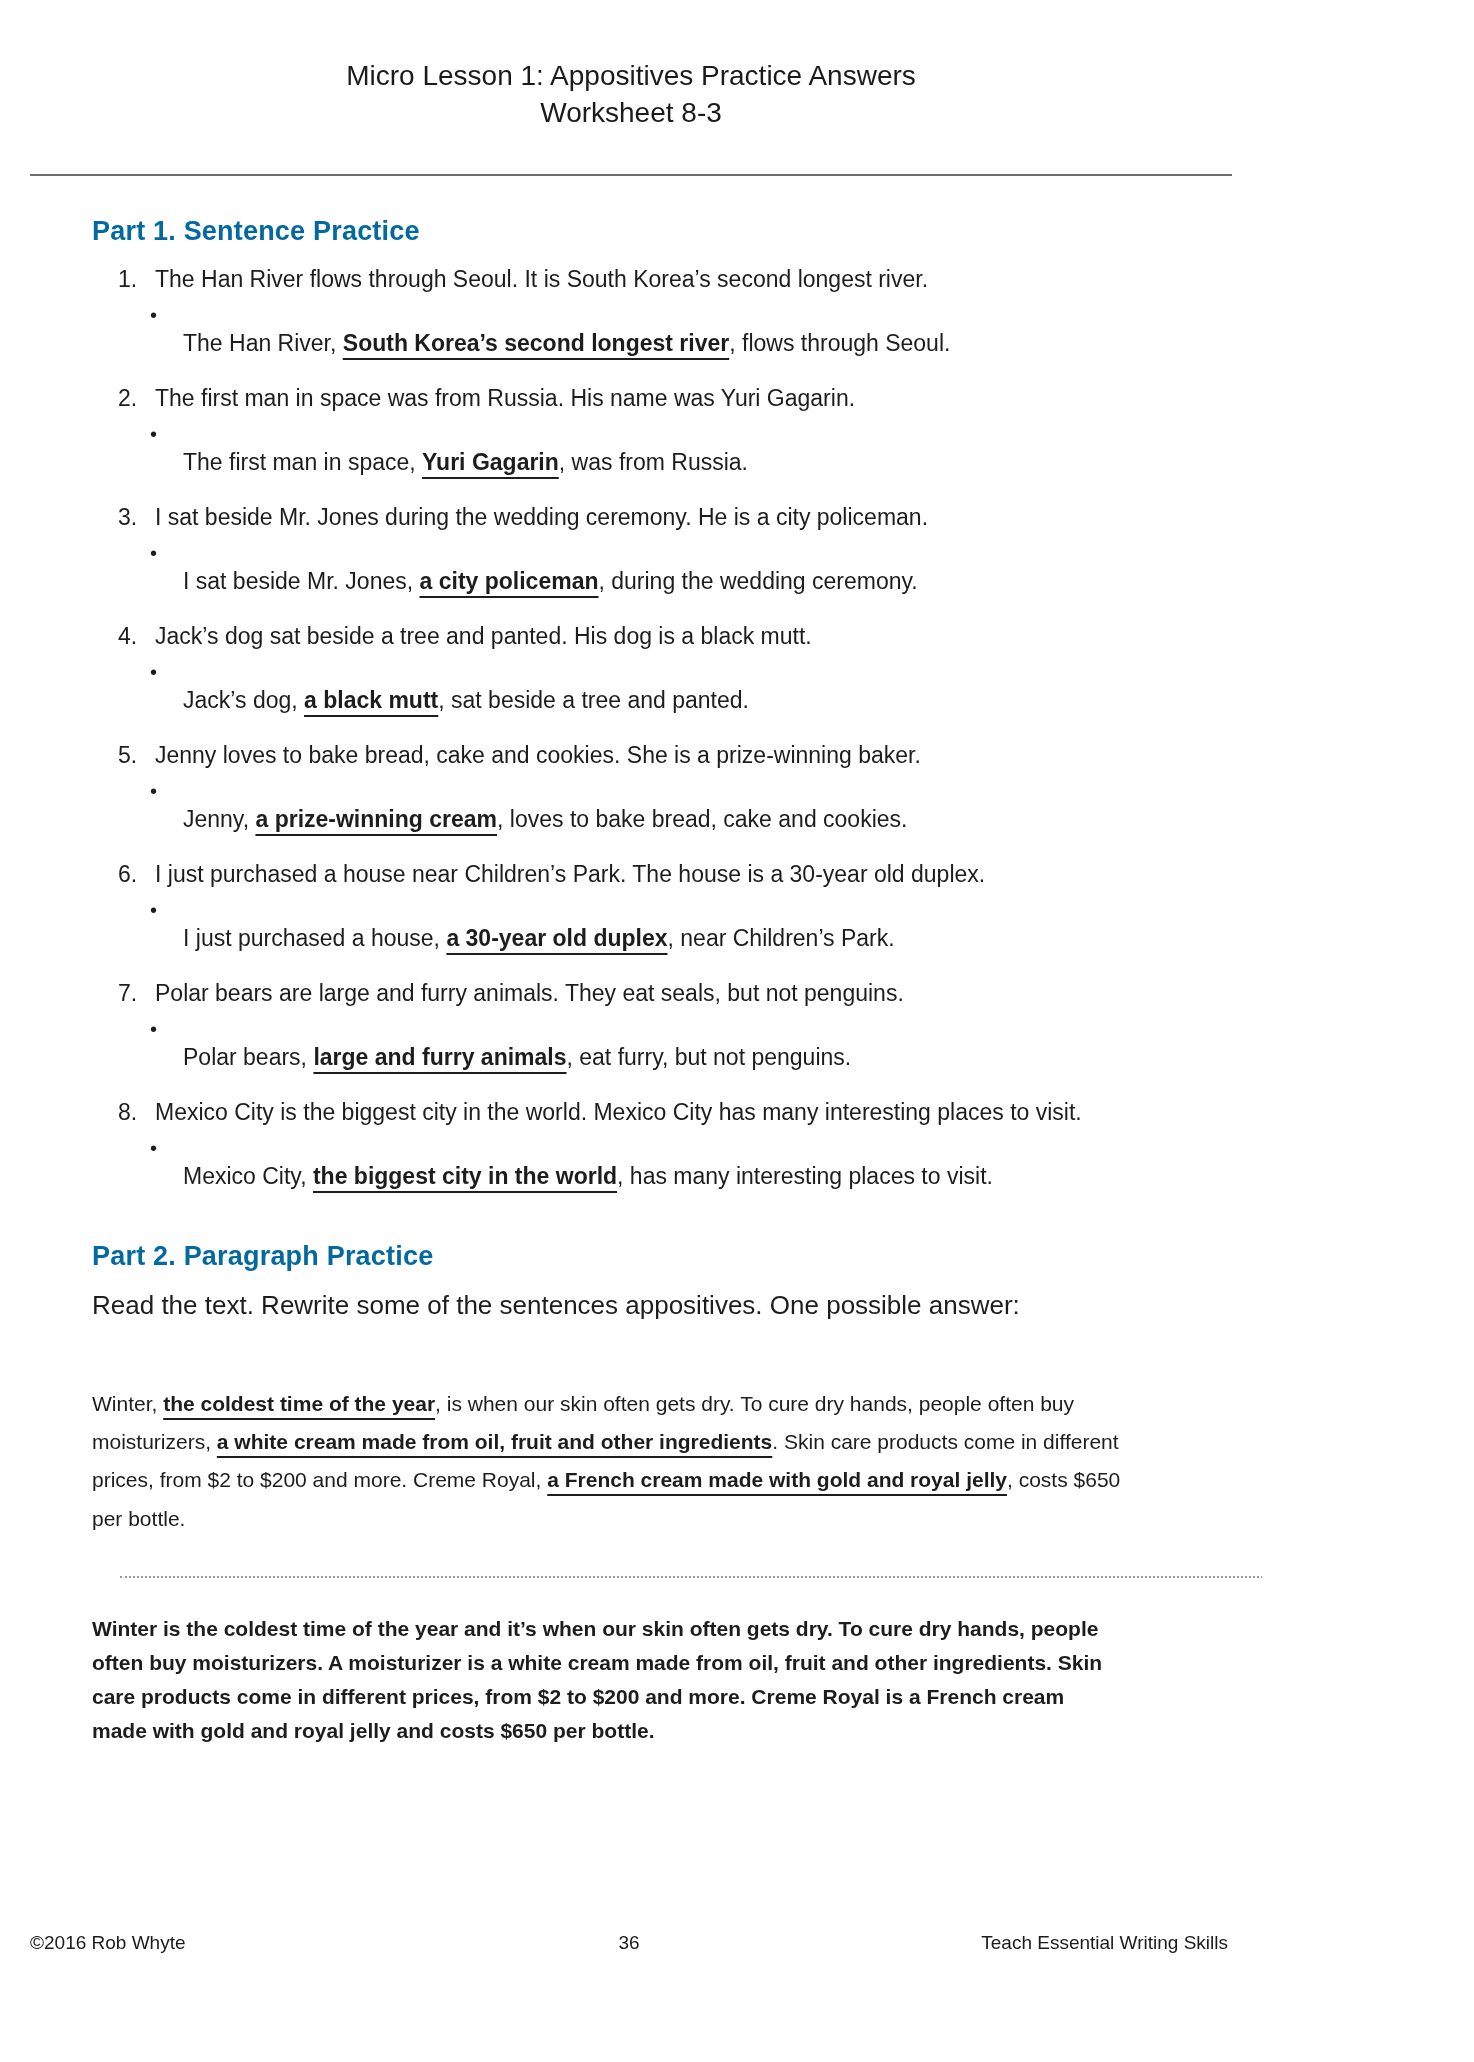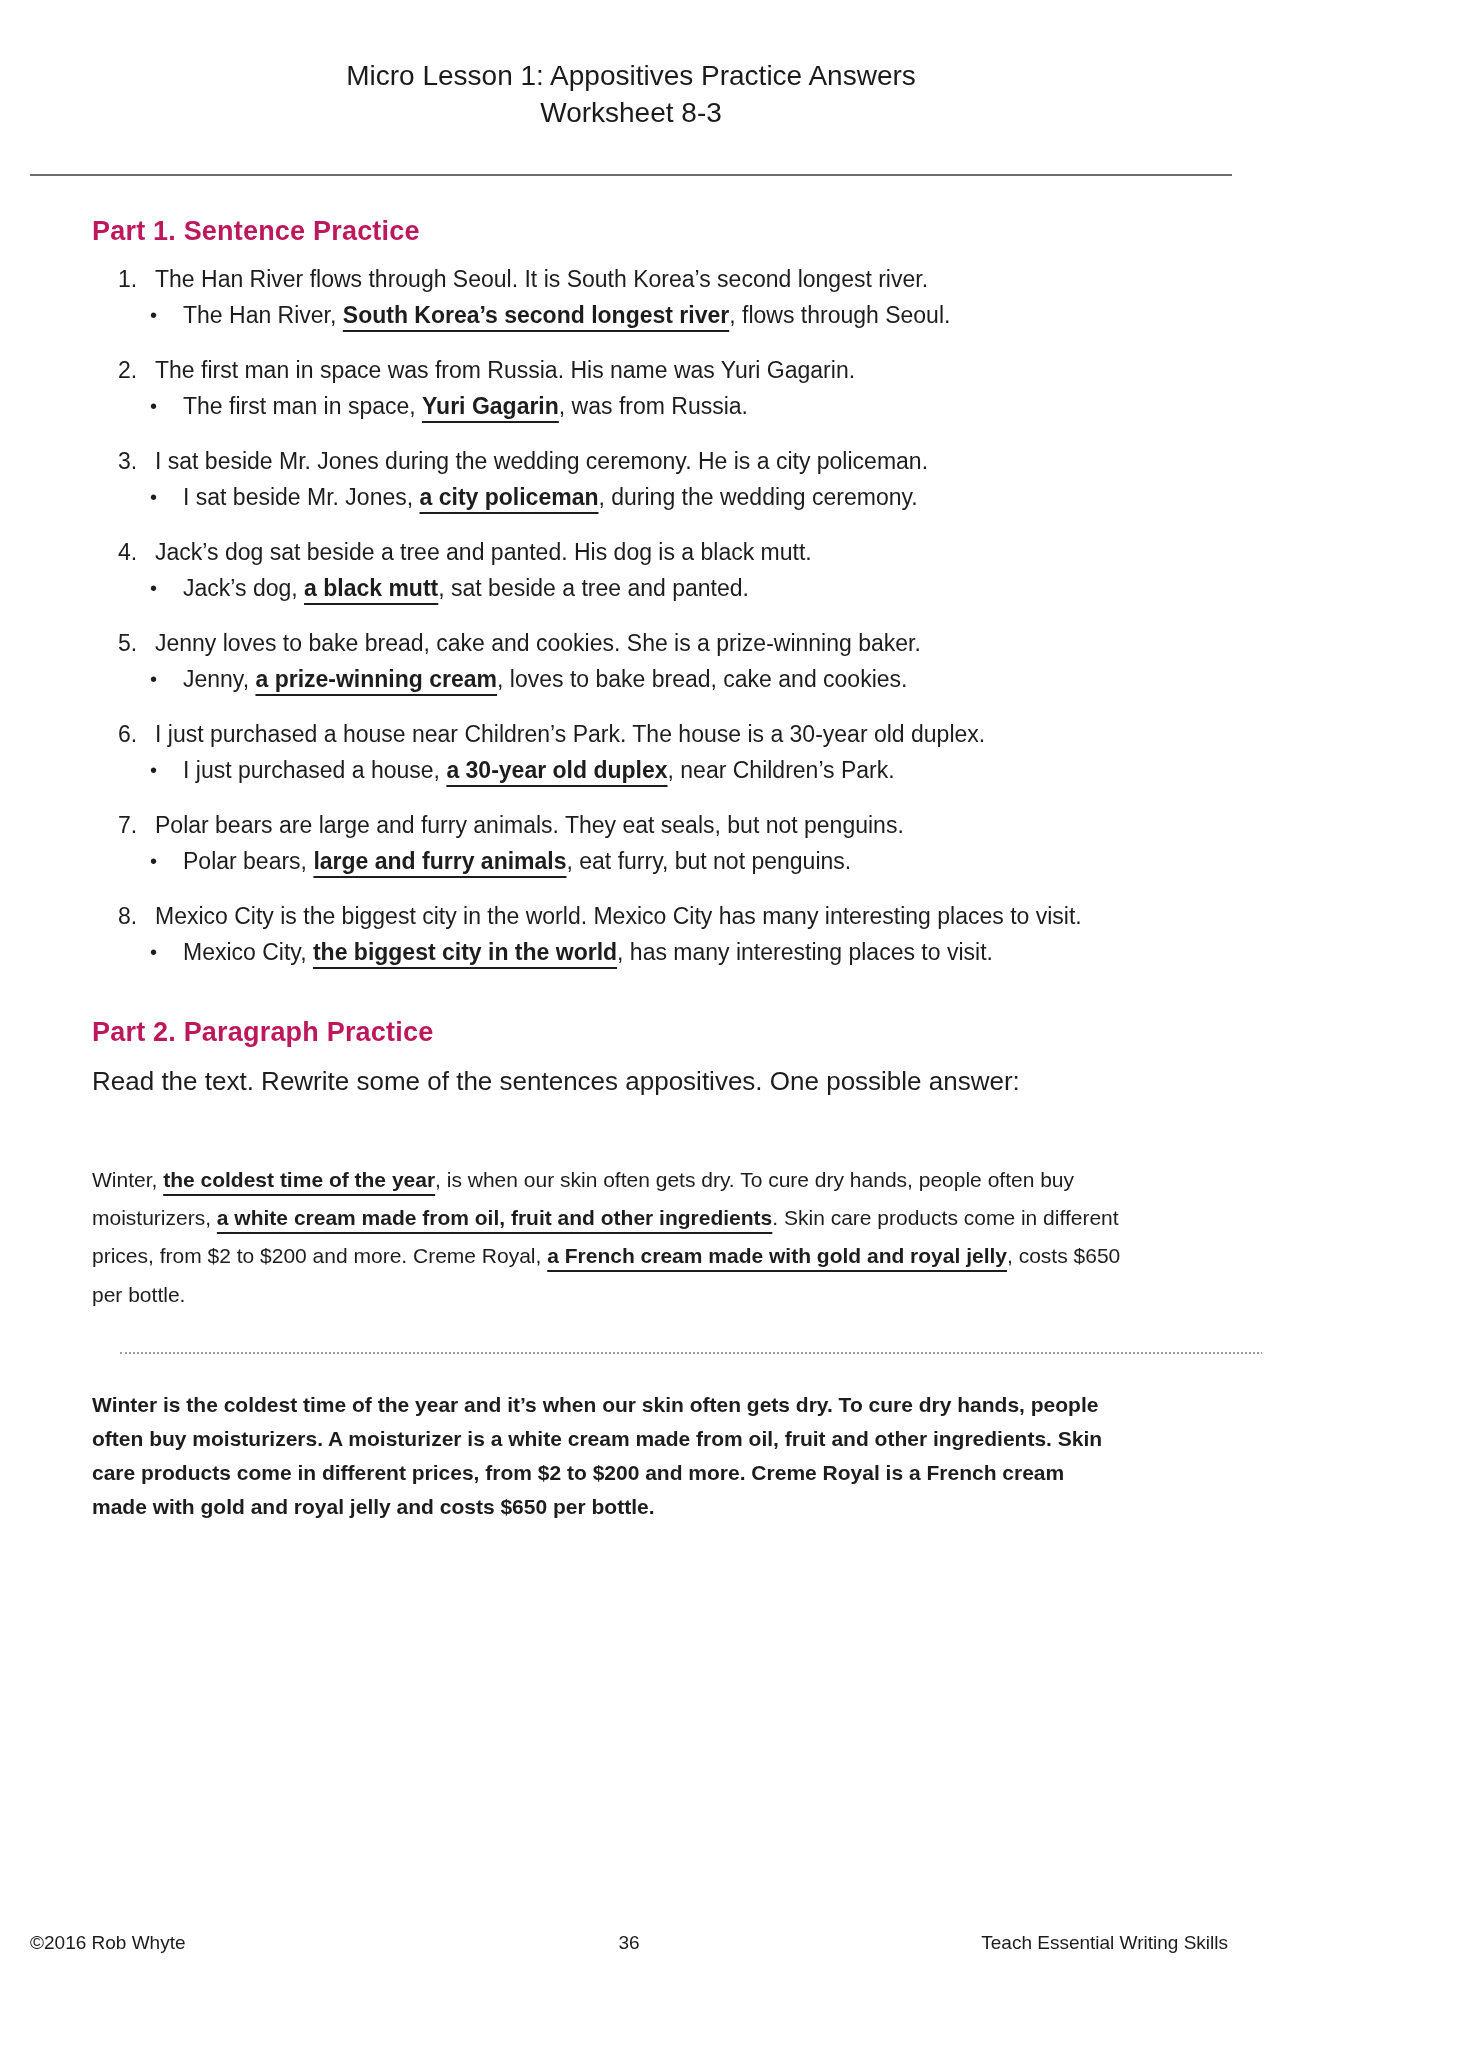--- a/index.html
+++ b/index.html
@@ -25,33 +25,33 @@
     border: none;
     border-top: 2px solid #6e6e6e;
     margin: 42px 30px 0 30px;
     height: 0;
   }
   
   .main { padding: 0 60px 0 92px; }
   .part-heading {
     font-size: 27px;
     font-weight: bold;
-    color: #be185d;
+    color: #0369a1;
     margin: 40px 0 0 0;
     letter-spacing: 0.2px;
   }
   
   .practice-list { margin: 17px 0 0 0; font-size: 23px; }
   .practice-item { margin: 0 0 25px 0; }
   .prompt-row { display: flex; line-height: 30px; }
   .item-number { flex: 0 0 37px; margin-left: 26px; }
   .item-prompt { max-width: 990px; }
   .answer-row { display: flex; margin-top: 6px; line-height: 30px; }
   .bullet-glyph { flex: 0 0 33px; margin-left: 58px; font-size: 20px; }
-  .item-answer { max-width: 980px; }
+  .item-answer { max-width: 980px; margin-top: 28px; }
   .appositive {
     font-weight: bold;
     text-decoration: underline;
     text-underline-offset: 7px;
     text-decoration-thickness: 2px;
   }
   
   .part2-heading { margin-top: 50px; }
   .instructions { font-size: 26px; margin: 16px 0 0 0; line-height: 1.35; }
   .paragraph {

